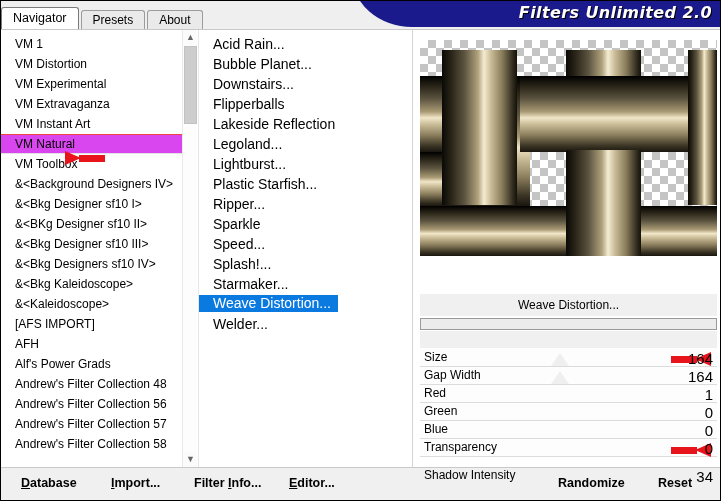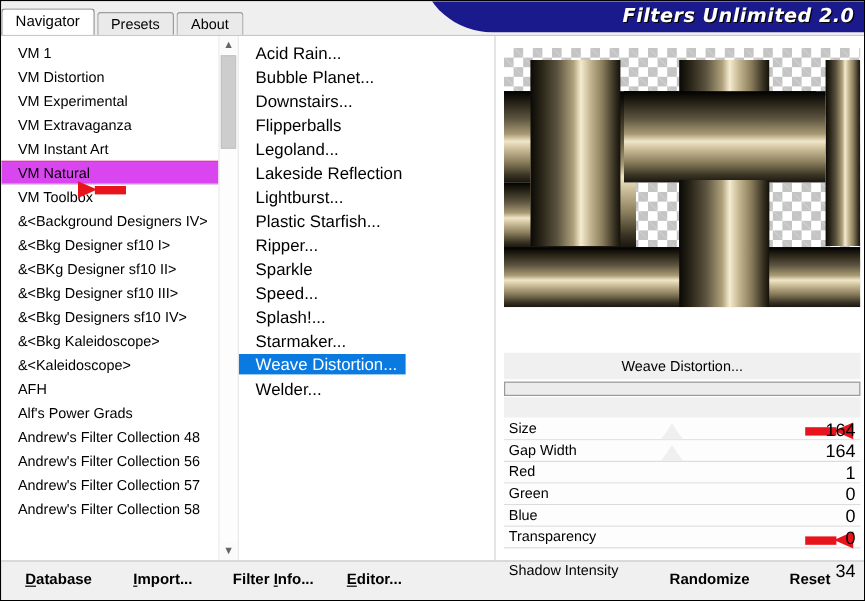--- a/index.html
+++ b/index.html
@@ -381,20 +381,21 @@
         <div class="cat-item">VM Instant Art</div>
         <div class="cat-item selected">VM Natural</div>
         <div class="cat-item">VM Toolbox</div>
         <div class="cat-item">&amp;&lt;Background Designers IV&gt;</div>
         <div class="cat-item">&amp;&lt;Bkg Designer sf10 I&gt;</div>
         <div class="cat-item">&amp;&lt;BKg Designer sf10 II&gt;</div>
         <div class="cat-item">&amp;&lt;Bkg Designer sf10 III&gt;</div>
         <div class="cat-item">&amp;&lt;Bkg Designers sf10 IV&gt;</div>
         <div class="cat-item">&amp;&lt;Bkg Kaleidoscope&gt;</div>
         <div class="cat-item">&amp;&lt;Kaleidoscope&gt;</div>
+        <div class="cat-item">[AFS IMPORT]</div>
         <div class="cat-item">AFH</div>
         <div class="cat-item">Alf's Power Grads</div>
         <div class="cat-item">Andrew's Filter Collection 48</div>
         <div class="cat-item">Andrew's Filter Collection 56</div>
         <div class="cat-item">Andrew's Filter Collection 57</div>
         <div class="cat-item">Andrew's Filter Collection 58</div>
 
       </div>
 
       <div class="red-arrow rtl" style="left:62px; top:121px;">
@@ -408,22 +409,22 @@
         <div class="arrow-btn arrow-down">▼</div>
       </div>
     </div>
 
     <div id="filter-pane">
       <div id="filter-list">
         <div class="filter-item">Acid Rain...</div>
         <div class="filter-item">Bubble Planet...</div>
         <div class="filter-item">Downstairs...</div>
         <div class="filter-item">Flipperballs</div>
+        <div class="filter-item">Lakeside Reflection</div>
         <div class="filter-item">Legoland...</div>
-        <div class="filter-item">Lakeside Reflection</div>
         <div class="filter-item">Lightburst...</div>
         <div class="filter-item">Plastic Starfish...</div>
         <div class="filter-item">Ripper...</div>
         <div class="filter-item">Sparkle</div>
         <div class="filter-item">Speed...</div>
         <div class="filter-item">Splash!...</div>
         <div class="filter-item">Starmaker...</div>
         <div class="filter-row-sel">
           <span class="filter-item selected" style="padding-left:14px;">Weave Distortion...</span>
         </div>

